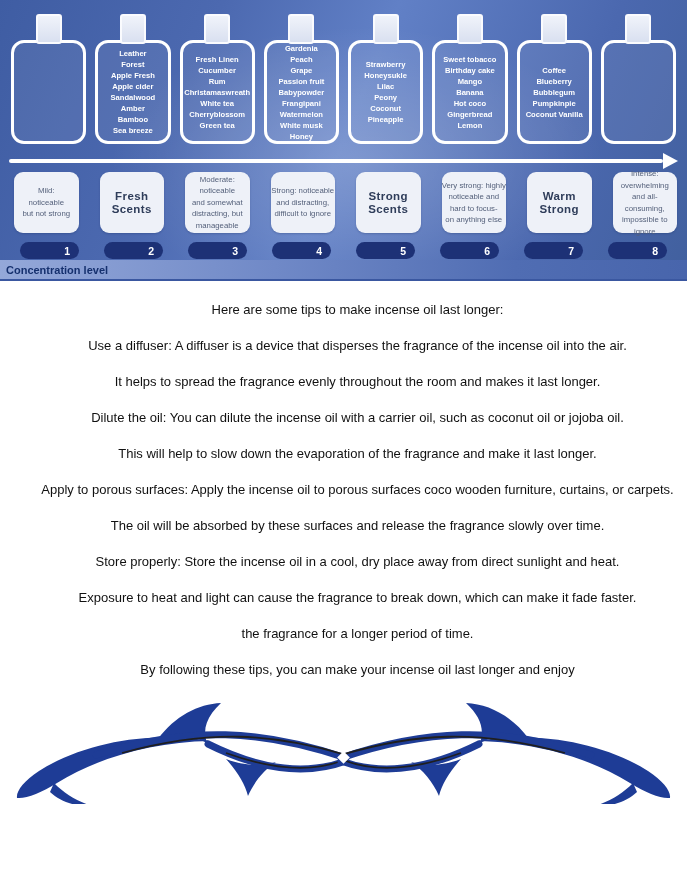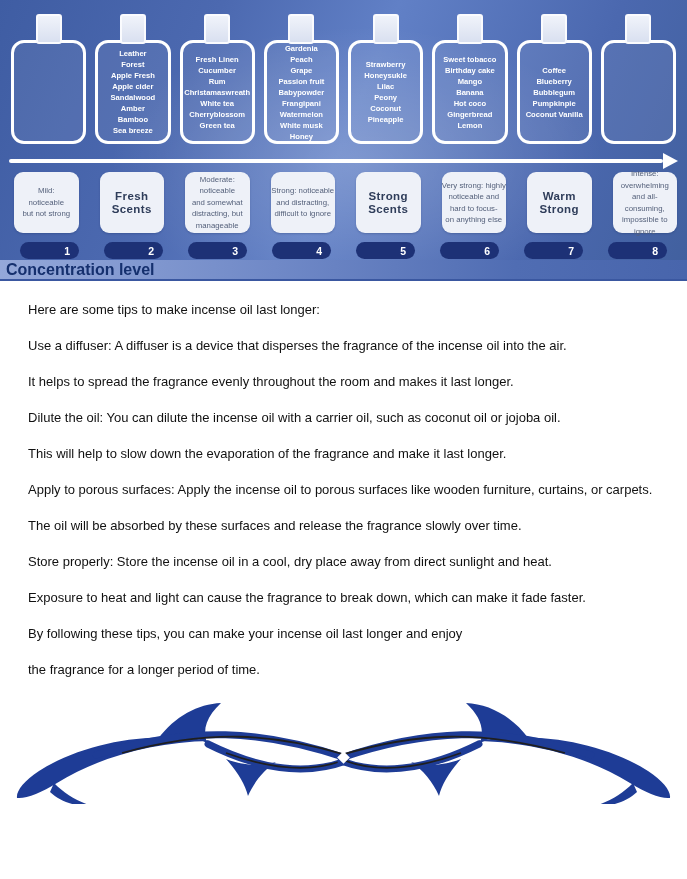--- a/index.html
+++ b/index.html
@@ -33,24 +33,24 @@
 
   .pills-row { position:absolute; top:242px; left:10px; right:10px; display:flex; gap:5px; }
   .pill-slot { flex:1; display:flex; justify-content:center; }
   .pill { width:59px; height:17px; background:#1d3176; border-radius:9px; box-sizing:border-box;
            display:flex; align-items:center; justify-content:flex-end; padding-right:9px;
            color:#ffffff; font-weight:bold; font-size:10.5px; }
 
   .axis-strip { position:absolute; left:0; right:0; bottom:0; height:21px; box-sizing:border-box;
            background:linear-gradient(90deg,#94a8d9 0%,#7089c7 40%,#506db3 75%,#4865ac 100%);
            border-bottom:2px solid #3a57a0; display:flex; align-items:center; padding-left:6px; }
-  .axis-label { color:#15306e; font-weight:bold; font-size:16px; }
+  .axis-label { color:#15306e; font-weight:bold; font-size:11px; }
 
   
-  .tips { padding:22px 0 0 28px; }
+  .tips { padding:22px 0 0 28px;text-align:center; }
   .tips p { margin:0 0 22px; font-size:13px; line-height:14px; color:#111111; white-space:nowrap; }
 
   
   .flourish { display:block; margin:0 auto; }
 </style>
 </head>
 <body>
 
 <div class="page">
 
@@ -217,26 +217,26 @@
       <span class="axis-label">Concentration level</span>
     </div>
   </div>
 
   <div class="tips">
     <p>Here are some tips to make incense oil last longer:</p>
     <p>Use a diffuser: A diffuser is a device that disperses the fragrance of the incense oil into the air.</p>
     <p>It helps to spread the fragrance evenly throughout the room and makes it last longer.</p>
     <p>Dilute the oil: You can dilute the incense oil with a carrier oil, such as coconut oil or jojoba oil.</p>
     <p>This will help to slow down the evaporation of the fragrance and make it last longer.</p>
-    <p>Apply to porous surfaces: Apply the incense oil to porous surfaces like wooden furniture, curtains, or carpets.</p>
+    <p>Apply to porous surfaces: Apply the incense oil to porous surfaces coco wooden furniture, curtains, or carpets.</p>
     <p>The oil will be absorbed by these surfaces and release the fragrance slowly over time.</p>
     <p>Store properly: Store the incense oil in a cool, dry place away from direct sunlight and heat.</p>
     <p>Exposure to heat and light can cause the fragrance to break down, which can make it fade faster.</p>
+    <p>the fragrance for a longer period of time.</p>
     <p>By following these tips, you can make your incense oil last longer and enjoy</p>
-    <p>the fragrance for a longer period of time.</p>
   </div>
 
   <svg class="flourish" width="687" height="105" viewBox="0 0 687 105">
     <defs>
       <g id="fhalf">
         <path d="M158,40 C175,17 198,5 221,4 C207,17 202,30 207,44 C191,36 174,36 158,40 Z" fill="#1e3c96"></path>
         <path d="M210,42 C152,43 97,59 57,84 C41,94 26,100 17,99 C16,92 24,82 39,72 C86,42 155,32 210,42 Z" fill="#1e3c96"></path>
         <path d="M54,84 C64,94 75,101 89,106 C74,108 60,102 50,93 Z" fill="#1e3c96"></path>
         <path d="M226,60 C237,72 245,85 248,97 C254,83 264,71 276,63 C258,68 242,66 226,60 Z" fill="#1e3c96"></path>
         <path d="M96,56 C190,26 264,31 346,59" stroke="#1e3c96" stroke-width="7" fill="none" stroke-linecap="round"></path>

